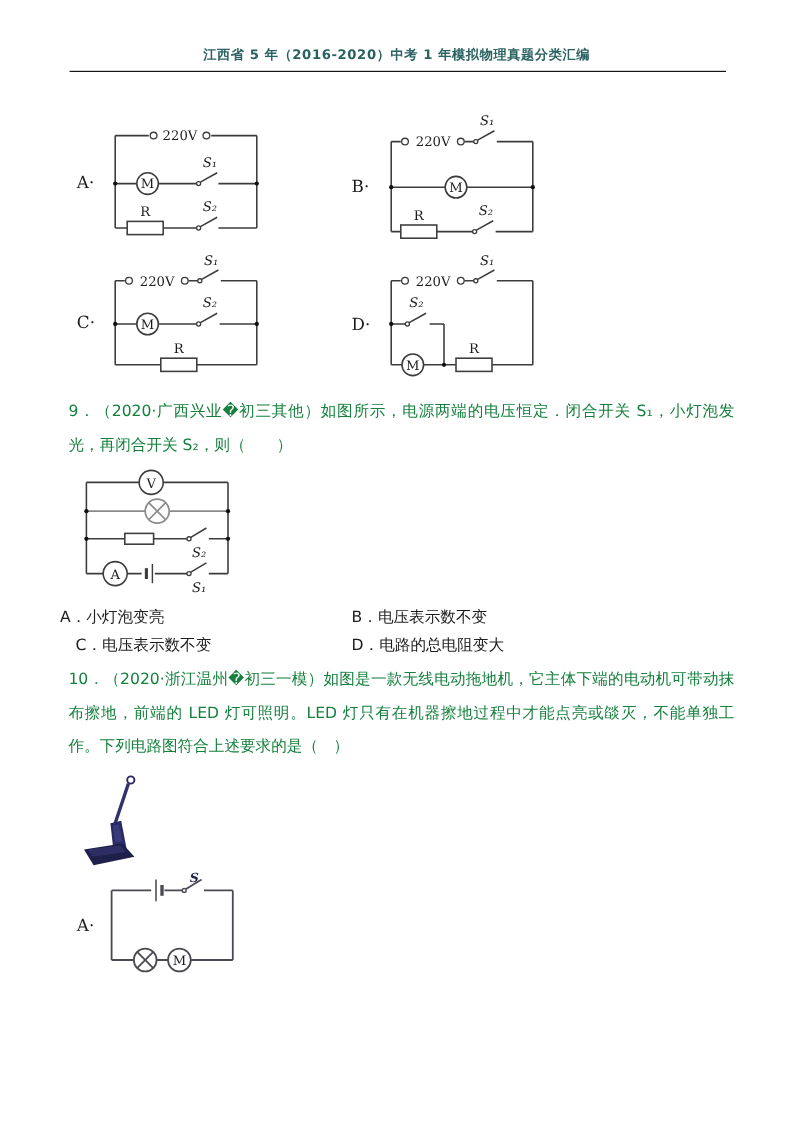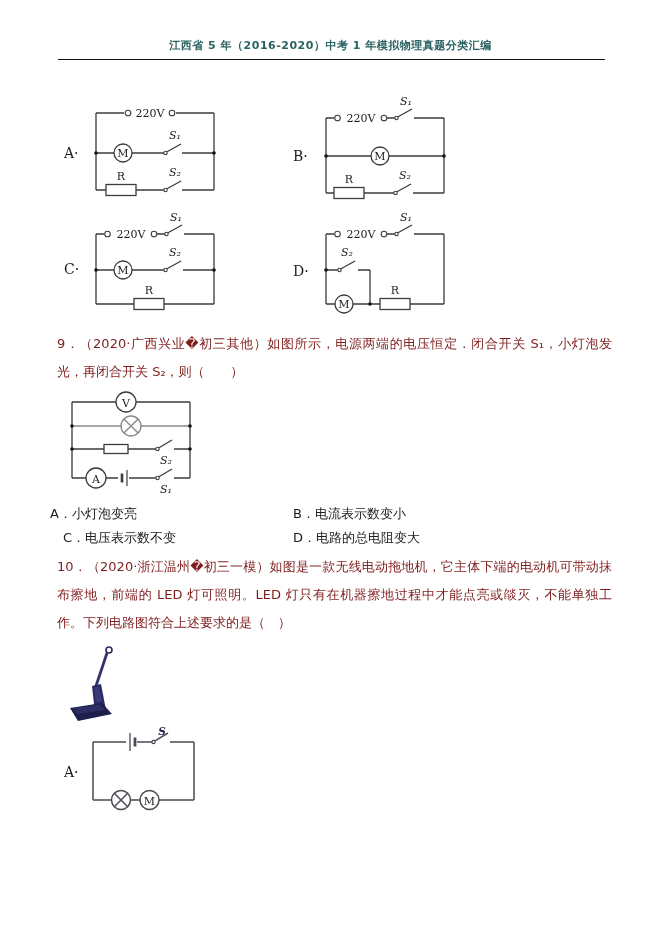--- a/index.html
+++ b/index.html
@@ -3,21 +3,21 @@
 <meta charset="utf-8">
 <style>
   html,body{margin:0;padding:0;background:#ffffff;}
   .page{position:relative;width:661px;height:936px;background:#ffffff;overflow:hidden;
         font-family:"DejaVu Sans",sans-serif;color:#1c1c1c;}
   .hdr-title{position:absolute;top:38px;left:0;width:100%;text-align:center;
              font-size:11px;font-weight:bold;color:#2a6161;letter-spacing:.5px;}
   .hdr-rule{position:absolute;top:59px;left:58px;width:547px;height:0;
             border-top:1.6px solid #151515;}
   .para{position:absolute;left:57px;width:555px;font-size:13px;line-height:28px;
-        text-align:justify;color:#7f1d1d;}
+        text-align:justify;color:#15803d;}
   .opt{position:absolute;font-size:13px;color:#1c1c1c;white-space:nowrap;}
   .ch-label{position:absolute;font-size:14px;font-family:"DejaVu Serif",serif;color:#1c1c1c;}
   svg{position:absolute;overflow:visible;}
   .wire{stroke:#3c3c3c;stroke-width:1.3;fill:none;}
   .wire-gray{stroke:#8a8a8a;stroke-width:1.4;fill:none;}
   .wire-q10{stroke:#4a4a52;stroke-width:1.5;fill:none;}
   .comp{fill:#ffffff;stroke:#3c3c3c;stroke-width:1.3;}
   .comp-q10{fill:#ffffff;stroke:#4a4a52;stroke-width:1.5;}
   .dot{fill:#111111;stroke:none;}
   .pivot{fill:#ffffff;stroke:#3c3c3c;stroke-width:1.1;}
@@ -134,21 +134,21 @@
     <circle class="comp" cx="36" cy="90" r="10"></circle>
     <text class="lbl" x="36" y="94.5" text-anchor="middle">A</text>
     <path d="M62,85.5 V94.5" stroke="#3c3c3c" stroke-width="2.6"></path>
     <path d="M67,82 V98" stroke="#3c3c3c" stroke-width="1.2"></path>
     <circle class="pivot" cx="97.5" cy="90" r="1.7"></circle>
     <path class="wire" d="M99,88.8 L112,81"></path>
     <text class="lbl-it" x="106" y="105" text-anchor="middle">S₁</text>
   </svg>
 
   <div class="opt" style="left:50px;top:505px;">A．小灯泡变亮</div>
-  <div class="opt" style="left:293px;top:505px;">B．电流表示数变小</div>
+  <div class="opt" style="left:293px;top:505px;">B．电压表示数不变</div>
   <div class="opt" style="left:63px;top:529px;text-align:right;">C．电压表示数不变</div>
   <div class="opt" style="left:293px;top:529px;">D．电路的总电阻变大</div>
 
   <div class="para" style="top:553px;">10．（2020·浙江温州�初三一模）如图是一款无线电动拖地机，它主体下端的电动机可带动抹布擦地，前端的 LED 灯可照明。LED 灯只有在机器擦地过程中才能点亮或燄灭，不能单独工作。下列电路图符合上述要求的是（　）</div>
 
   <svg style="left:62px;top:644px;" width="95" height="80" viewBox="0 0 95 80">
     <circle cx="47" cy="6" r="3" fill="none" stroke="#2a2a5e" stroke-width="1.6"></circle>
     <path d="M45,9 L33,45" stroke="#32326b" stroke-width="2.8" fill="none"></path>
     <polygon points="30,42 39,40 44,66 33,69" fill="#2b2b63"></polygon>
     <polygon points="32,44 37,43 40,57 34,58" fill="#47478f" opacity="0.55"></polygon>

